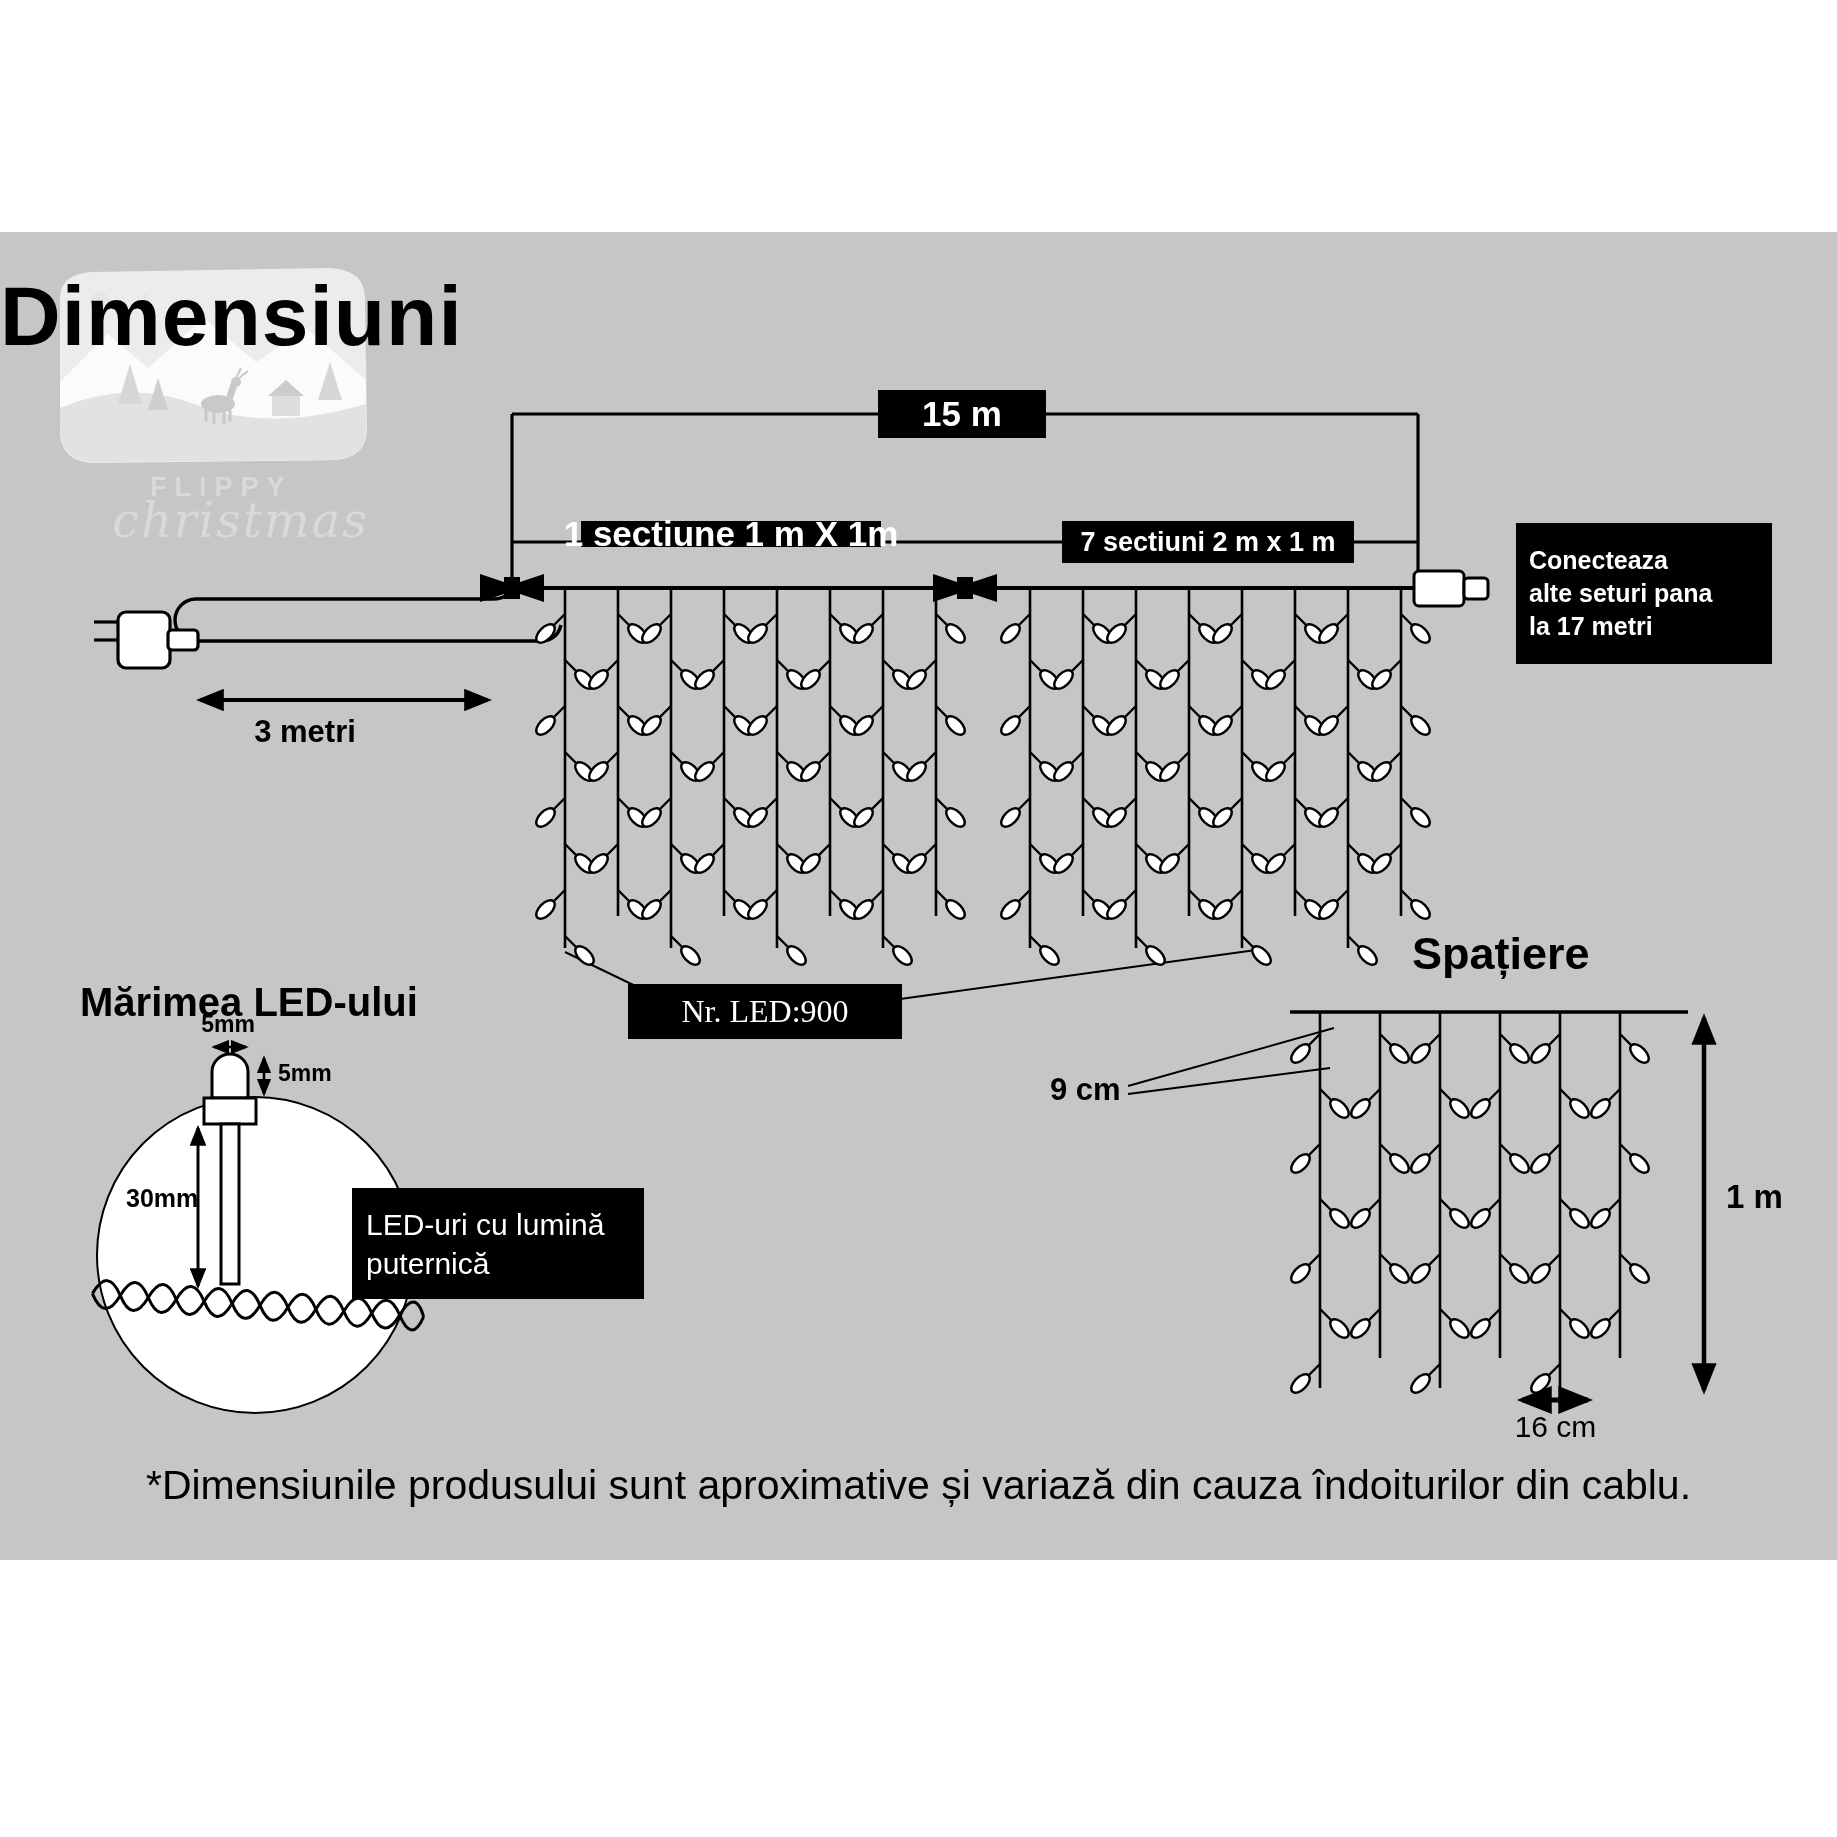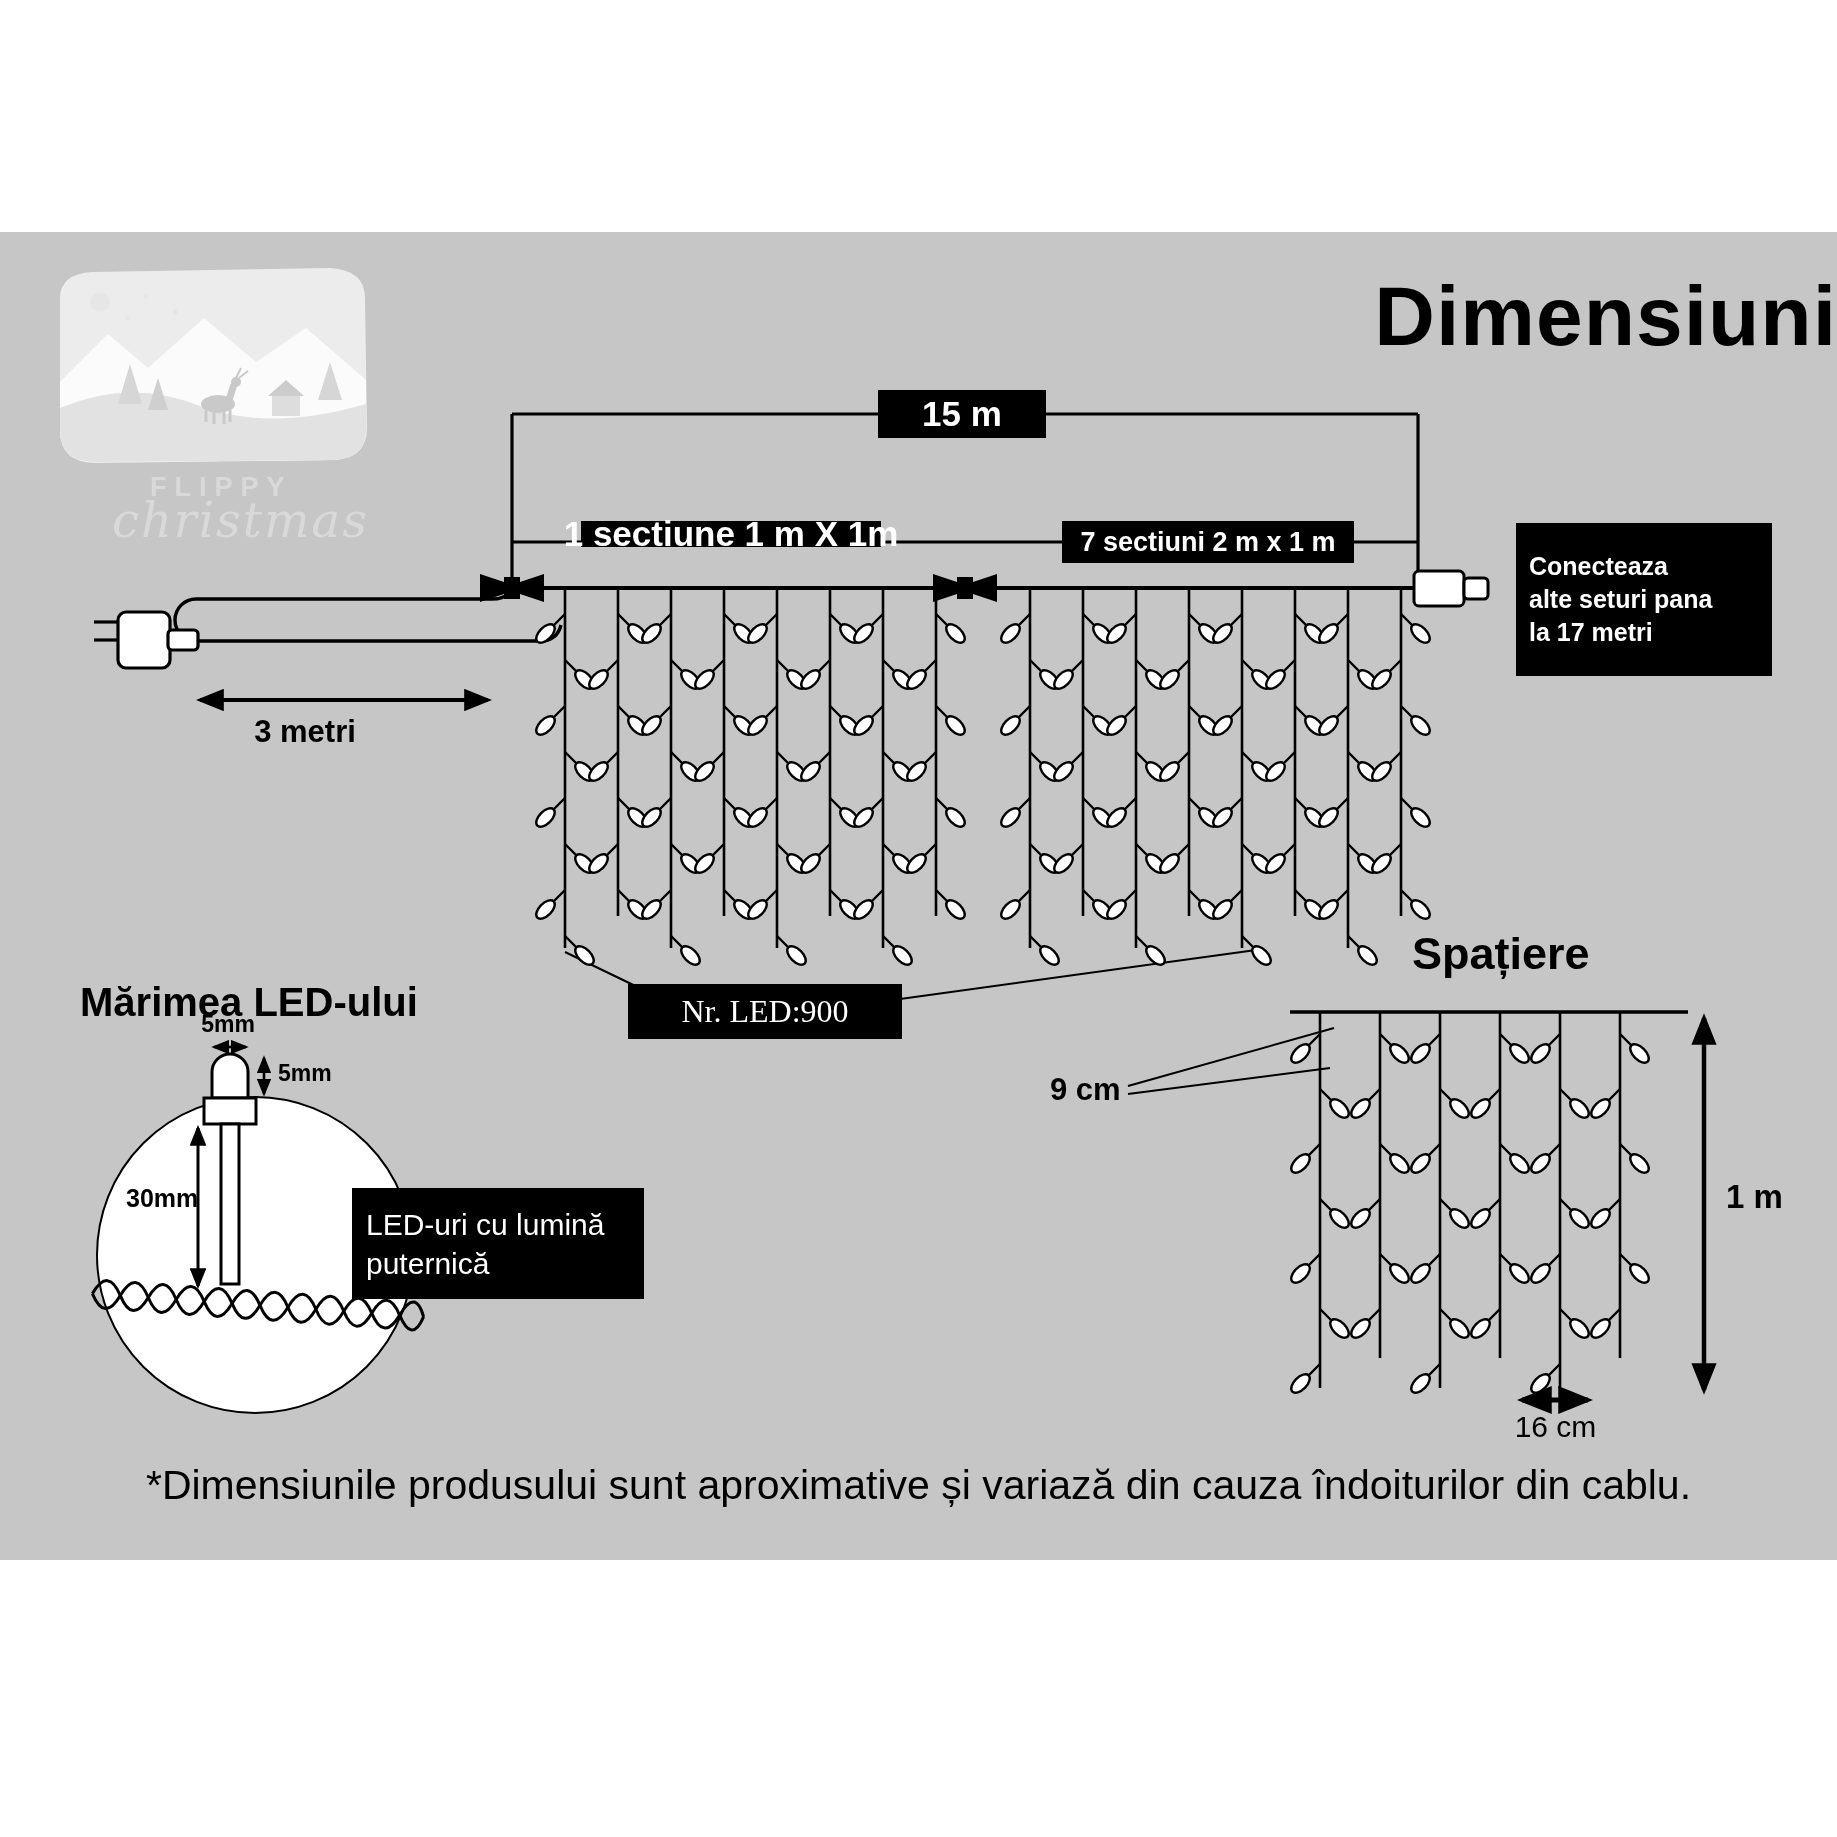--- a/index.html
+++ b/index.html
@@ -2,25 +2,25 @@
 <html><head>
 <meta charset="utf-8">
 <style>
   html,body{margin:0;padding:0}
   body{width:1837px;height:1837px;position:relative;background:#ffffff;font-family:"Liberation Sans",sans-serif;overflow:hidden}
   .band{position:absolute;left:0;top:232px;width:1837px;height:1328px;background:#c6c6c6;z-index:0}
   svg.overlay{position:absolute;left:0;top:0;width:1837px;height:1837px;z-index:2}
   .lbl,.blk{position:absolute;z-index:3;white-space:nowrap}
   .lbl{color:#000}
   .blk{background:#000;color:#fff;display:flex;align-items:center;justify-content:center;font-weight:bold}
-  .title{left:0;top:268px;width:1837px;text-align:right;font-size:84px;font-weight:bold;letter-spacing:1px}
+  .title{left:0;top:268px;width:1837px;text-align:left;font-size:84px;font-weight:bold;letter-spacing:1px}
   .box-15m{left:878px;top:390px;width:168px;height:48px;font-size:35px}
   .box-s1{left:581px;top:521px;width:300px;height:26px;font-size:35px}
   .box-s2{left:1062px;top:521px;width:292px;height:42px;font-size:27px}
-  .box-connect{left:1516px;top:523px;width:230px;height:133px;font-size:25px;flex-direction:column;align-items:flex-start;justify-content:center;padding:10px 13px;line-height:1.32}
+  .box-connect{left:1516px;top:523px;width:230px;height:133px;font-size:25px;flex-direction:column;align-items:flex-start;justify-content:center;padding:4px 13px;line-height:1.32}
   .box-count{left:628px;top:984px;width:238px;height:55px;font-family:"Liberation Serif",serif;font-weight:normal;font-size:32px;justify-content:center;padding:0 18px}
   .box-note{left:352px;top:1188px;width:264px;height:99px;font-weight:normal;font-size:30px;flex-direction:column;align-items:flex-start;justify-content:center;padding:6px 14px;line-height:1.3}
   .lbl-3m{left:160px;top:714px;width:290px;text-align:center;font-size:31px;font-weight:bold}
   .lbl-spatiere{left:1412px;top:928px;font-size:45px;font-weight:bold}
   .lbl-9cm{left:1050px;top:1072px;font-size:31px;font-weight:bold}
   .lbl-1m{left:1726px;top:1178px;font-size:33px;font-weight:bold}
   .lbl-16cm{left:1508px;top:1410px;width:95px;text-align:center;font-size:30px;font-weight:normal}
   .lbl-marimea{left:80px;top:980px;font-size:40px;font-weight:bold}
   .lbl-5a{left:188px;top:1011px;width:80px;text-align:center;font-size:23px;font-weight:bold}
   .lbl-5b{left:278px;top:1060px;font-size:23px;font-weight:bold}

